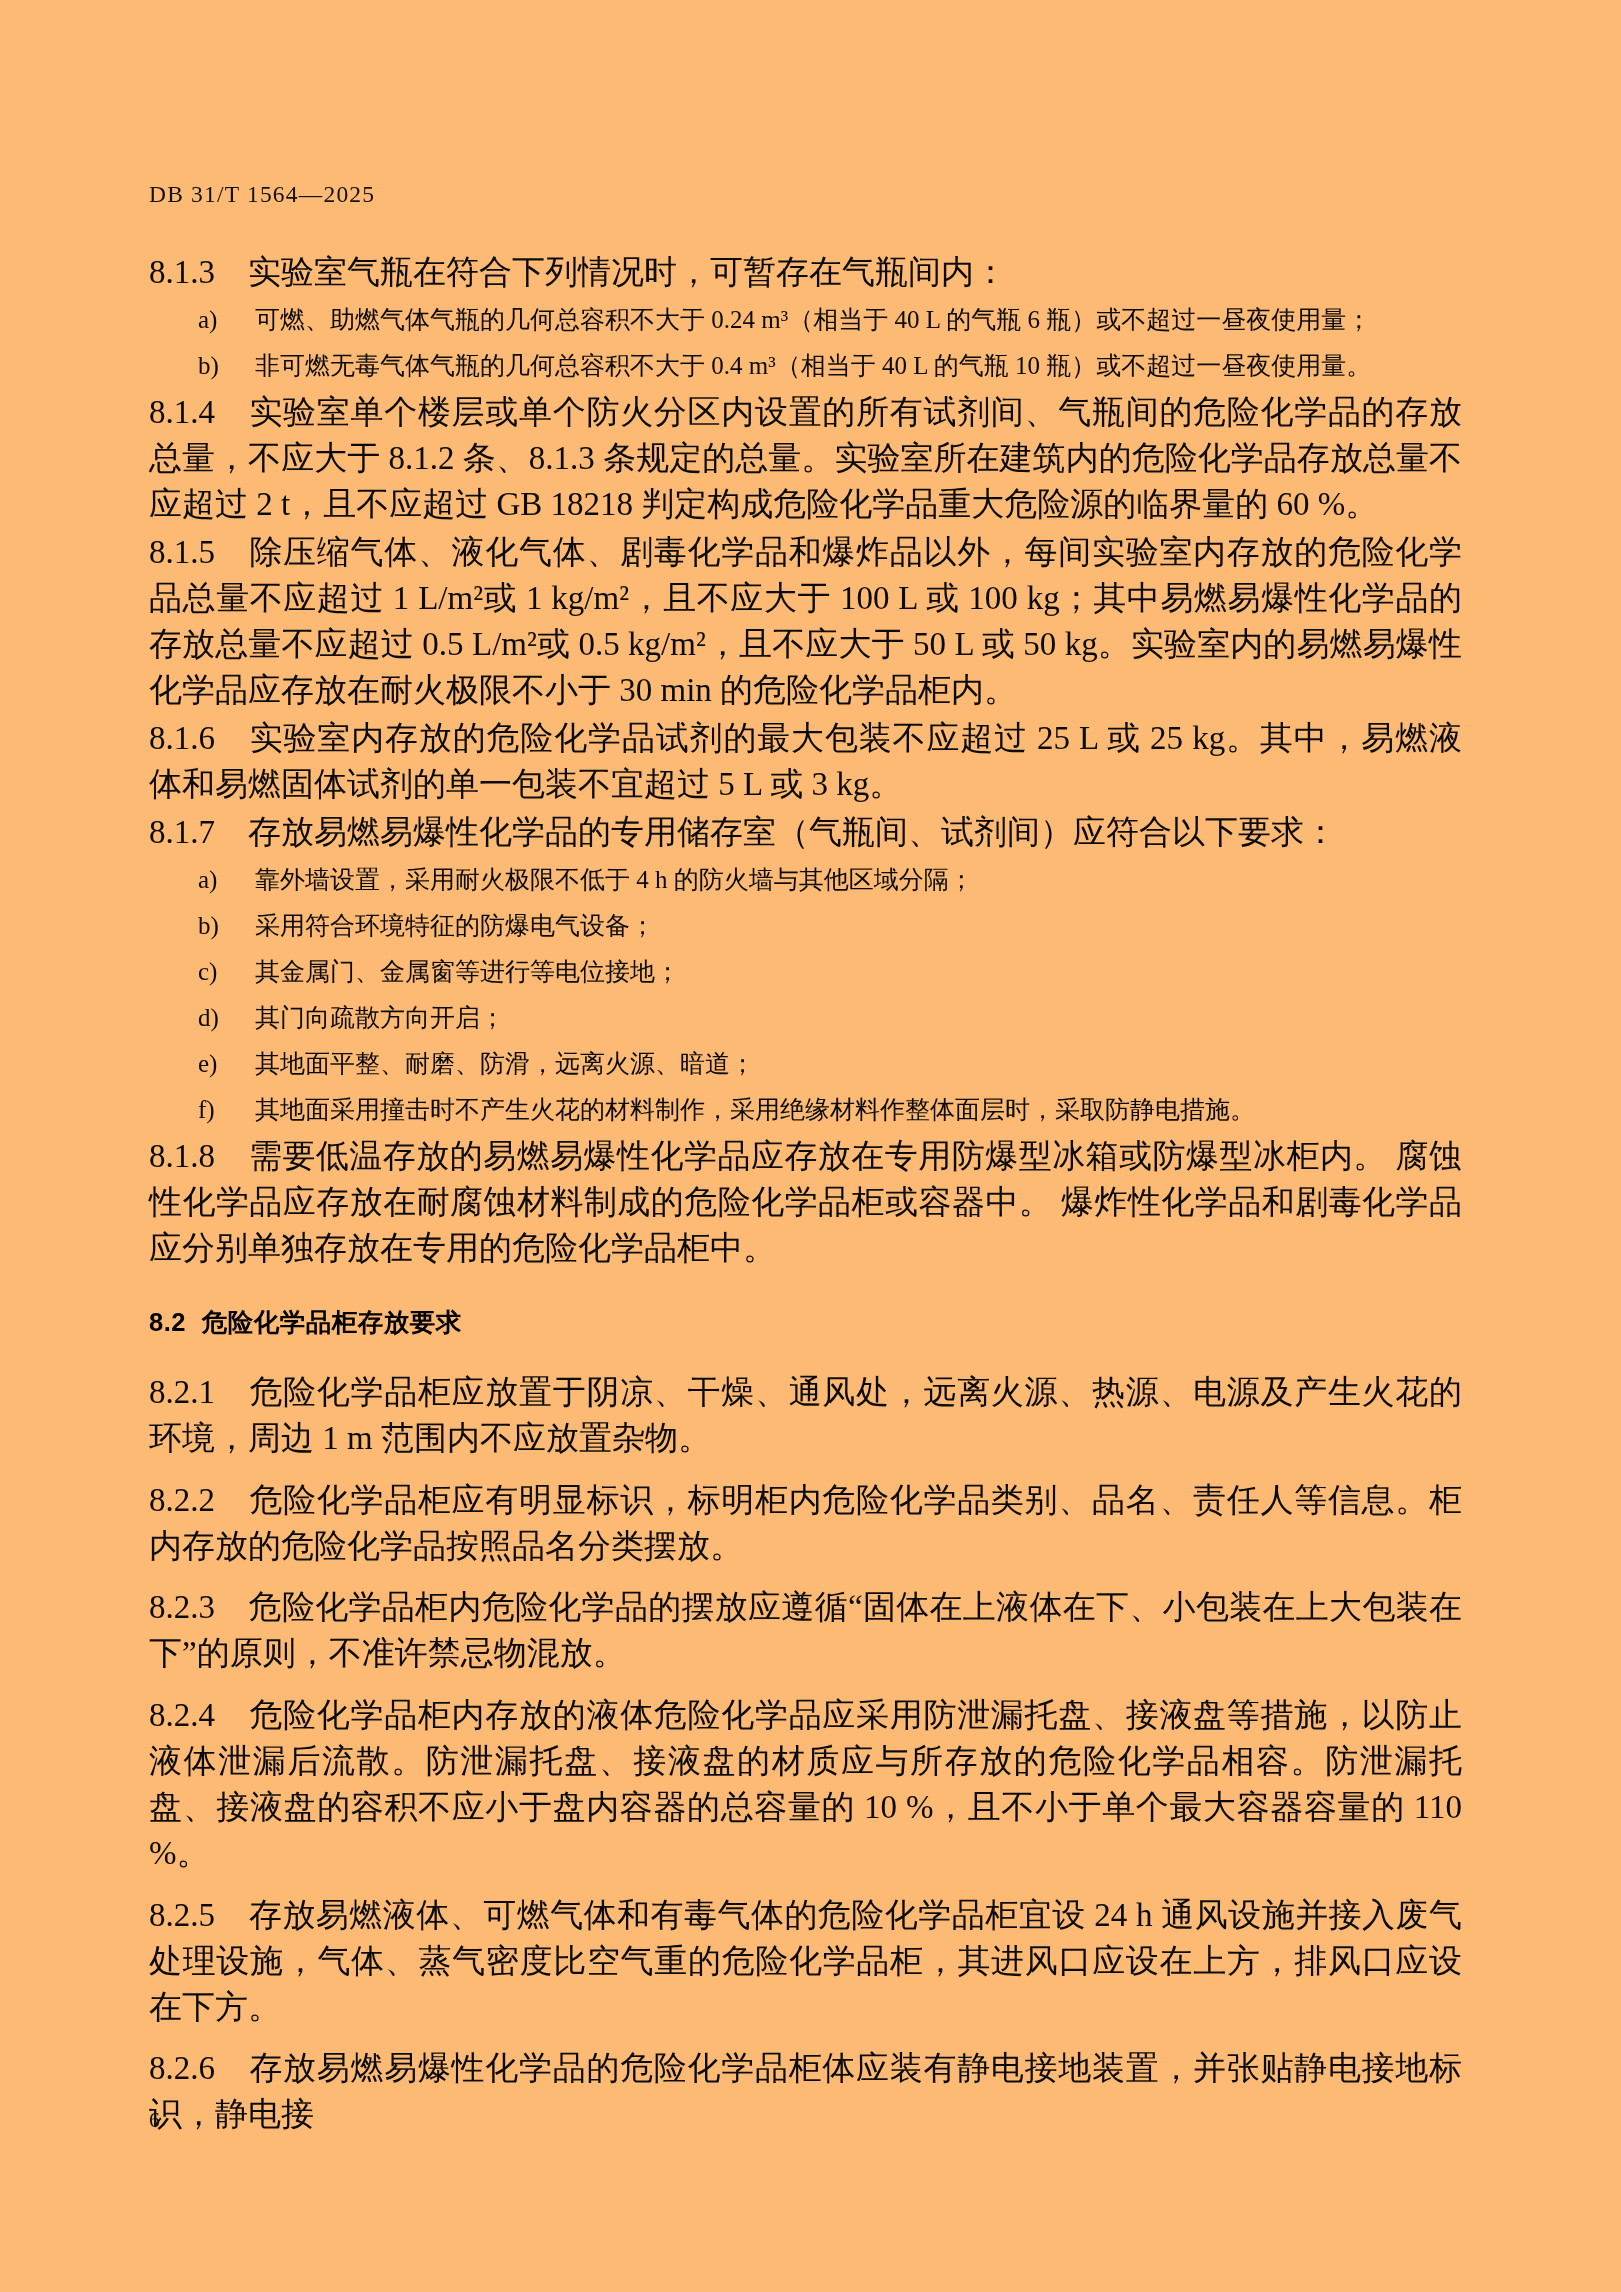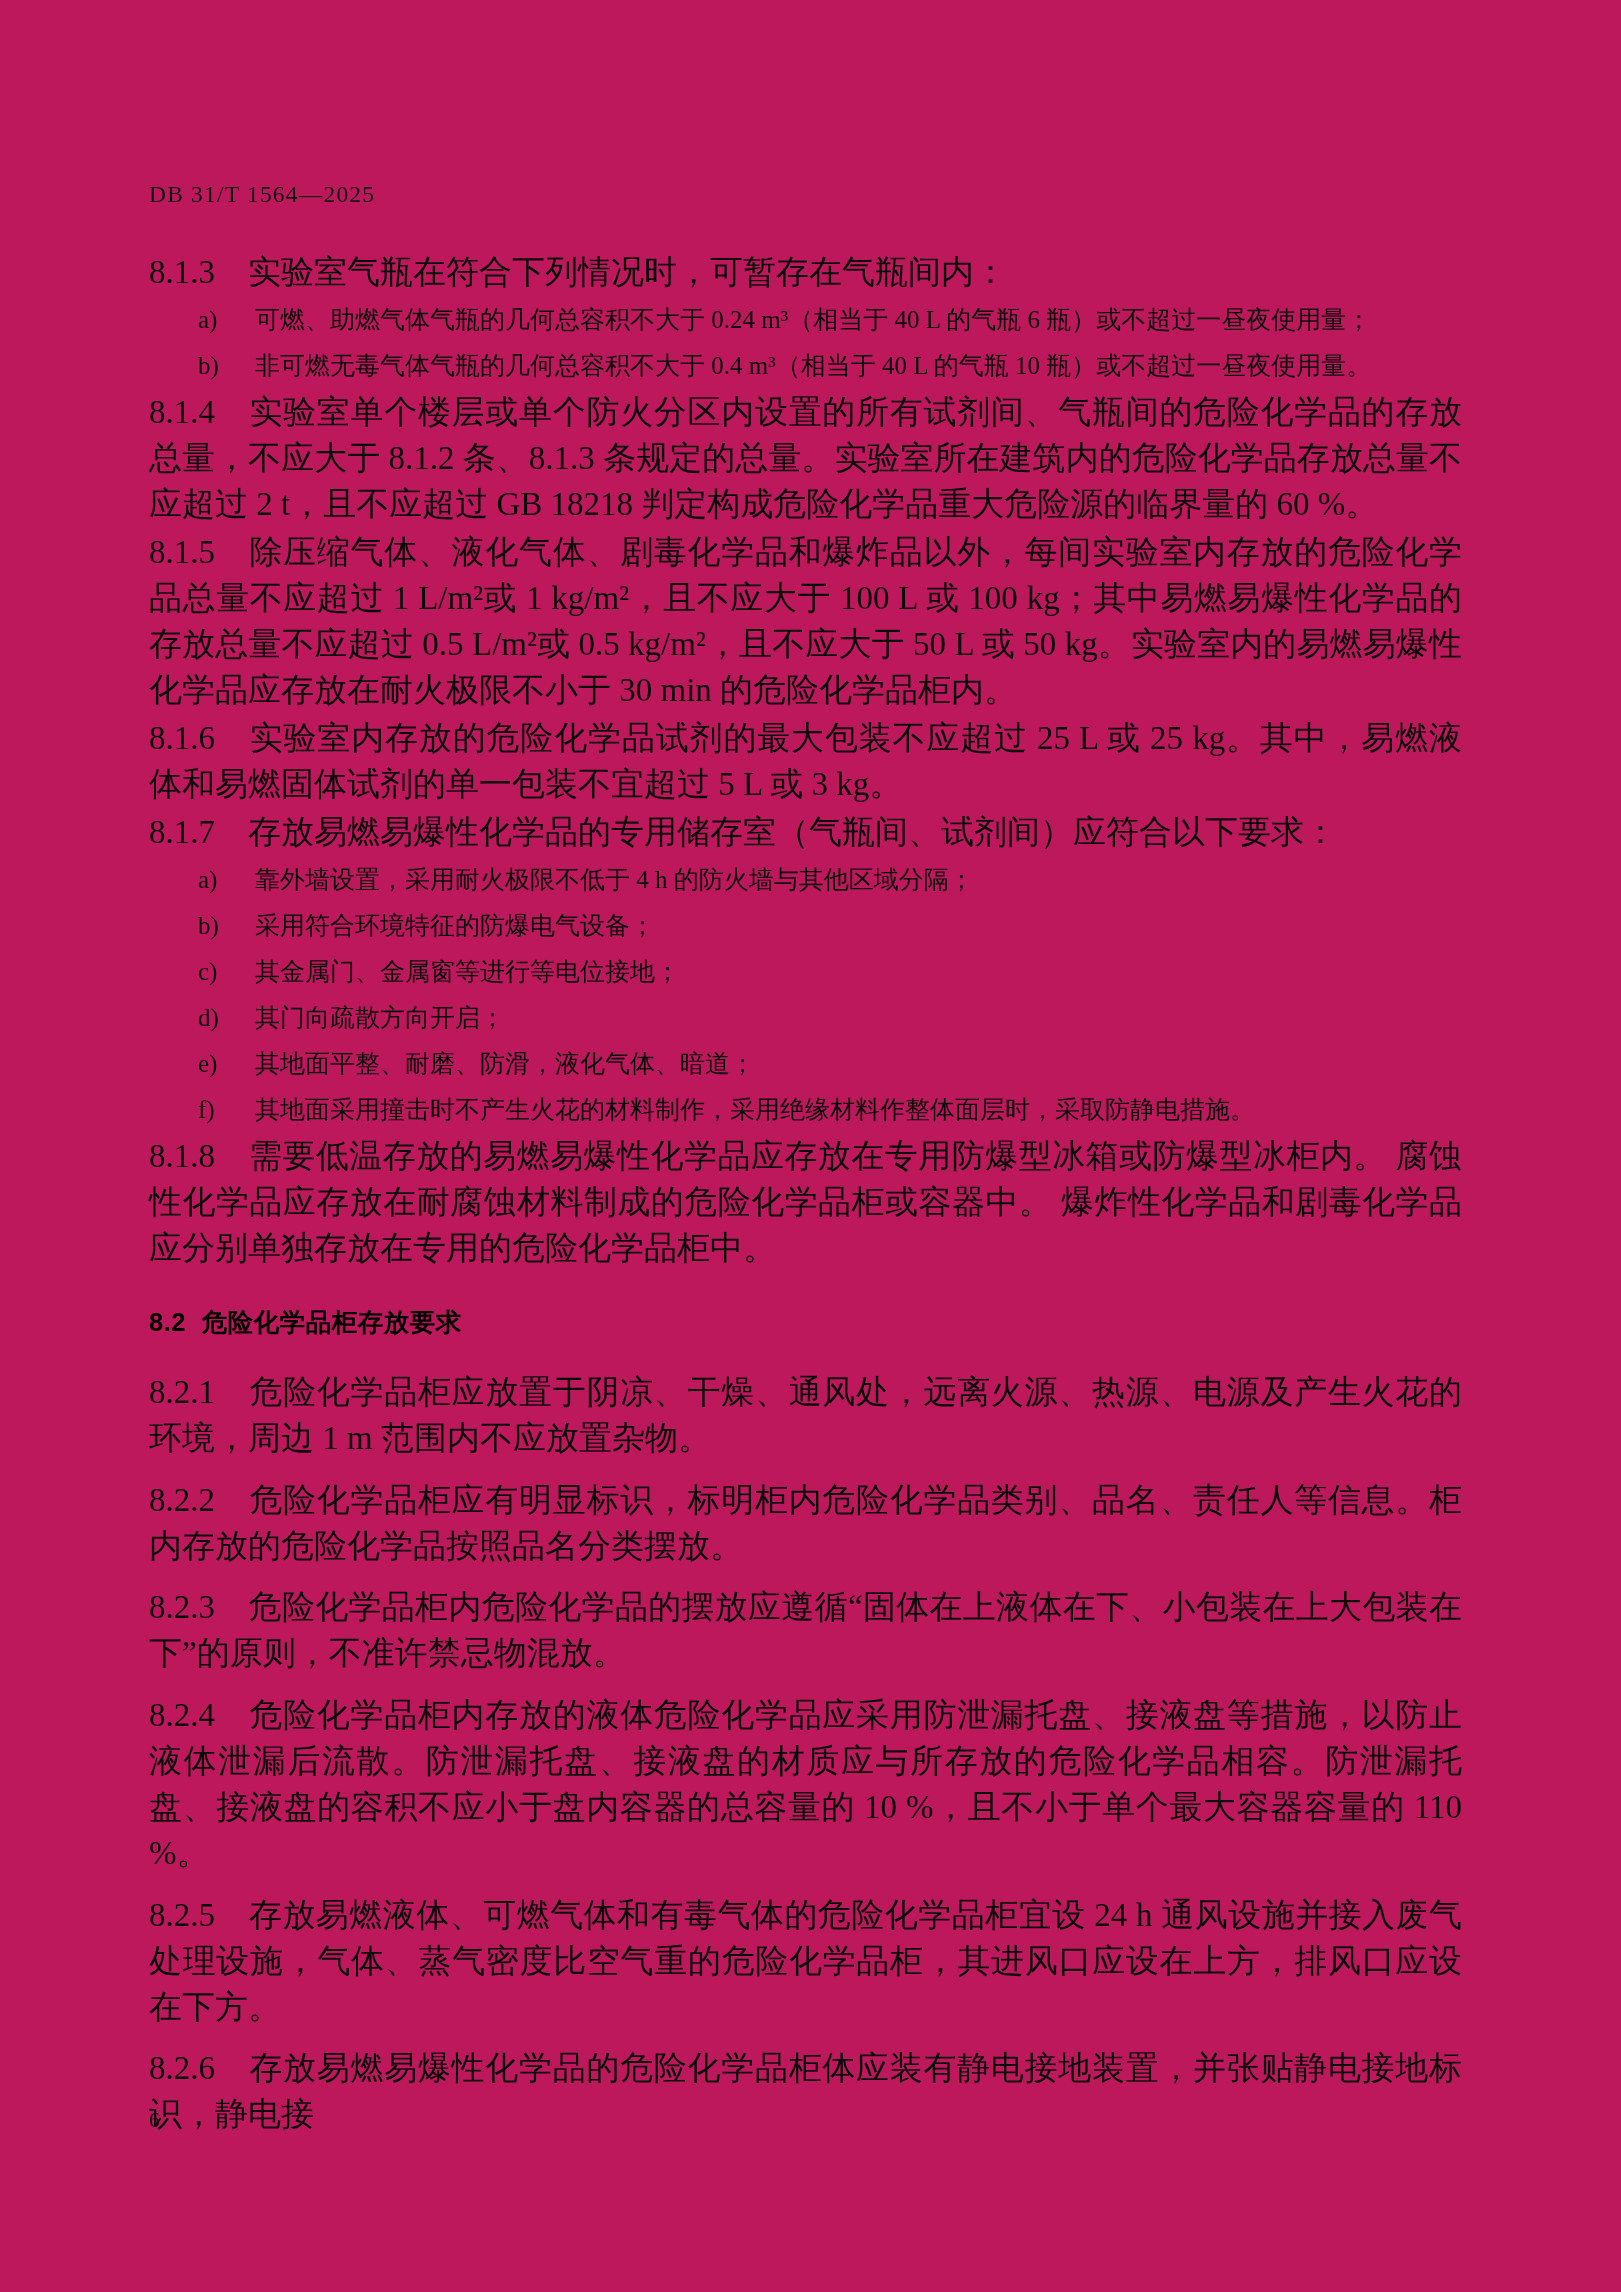--- a/index.html
+++ b/index.html
@@ -9,21 +9,21 @@
   }
   body {
     font-family: "Liberation Serif", "DejaVu Serif", serif;
     color: #000000;
   }
   .page {
     position: relative;
     width: 1621px;
     height: 2293px;
     margin: 0 auto;
-    background: #be185d;
+    background: #fdba74;
     box-sizing: border-box;
   }
   .content {
     position: absolute;
     left: 149px;
     top: 181px;
     width: 1313px;
   }
   .header-code {
     font-family: "Liberation Serif", "DejaVu Serif", serif;
@@ -122,21 +122,21 @@
       <li class="sub-item">
         <span class="marker">c)</span>
         <span>其金属门、金属窗等进行等电位接地；</span>
       </li>
       <li class="sub-item">
         <span class="marker">d)</span>
         <span>其门向疏散方向开启；</span>
       </li>
       <li class="sub-item">
         <span class="marker">e)</span>
-        <span>其地面平整、耐磨、防滑，液化气体、暗道；</span>
+        <span>其地面平整、耐磨、防滑，远离火源、暗道；</span>
       </li>
       <li class="sub-item">
         <span class="marker">f)</span>
         <span>其地面采用撞击时不产生火花的材料制作，采用绝缘材料作整体面层时，采取防静电措施。</span>
       </li>
     </ul>
 
     <p class="para">8.1.8　需要低温存放的易燃易爆性化学品应存放在专用防爆型冰箱或防爆型冰柜内。 腐蚀性化学品应存放在耐腐蚀材料制成的危险化学品柜或容器中。 爆炸性化学品和剧毒化学品应分别单独存放在专用的危险化学品柜中。</p>
 
     <h2 class="section-heading">

